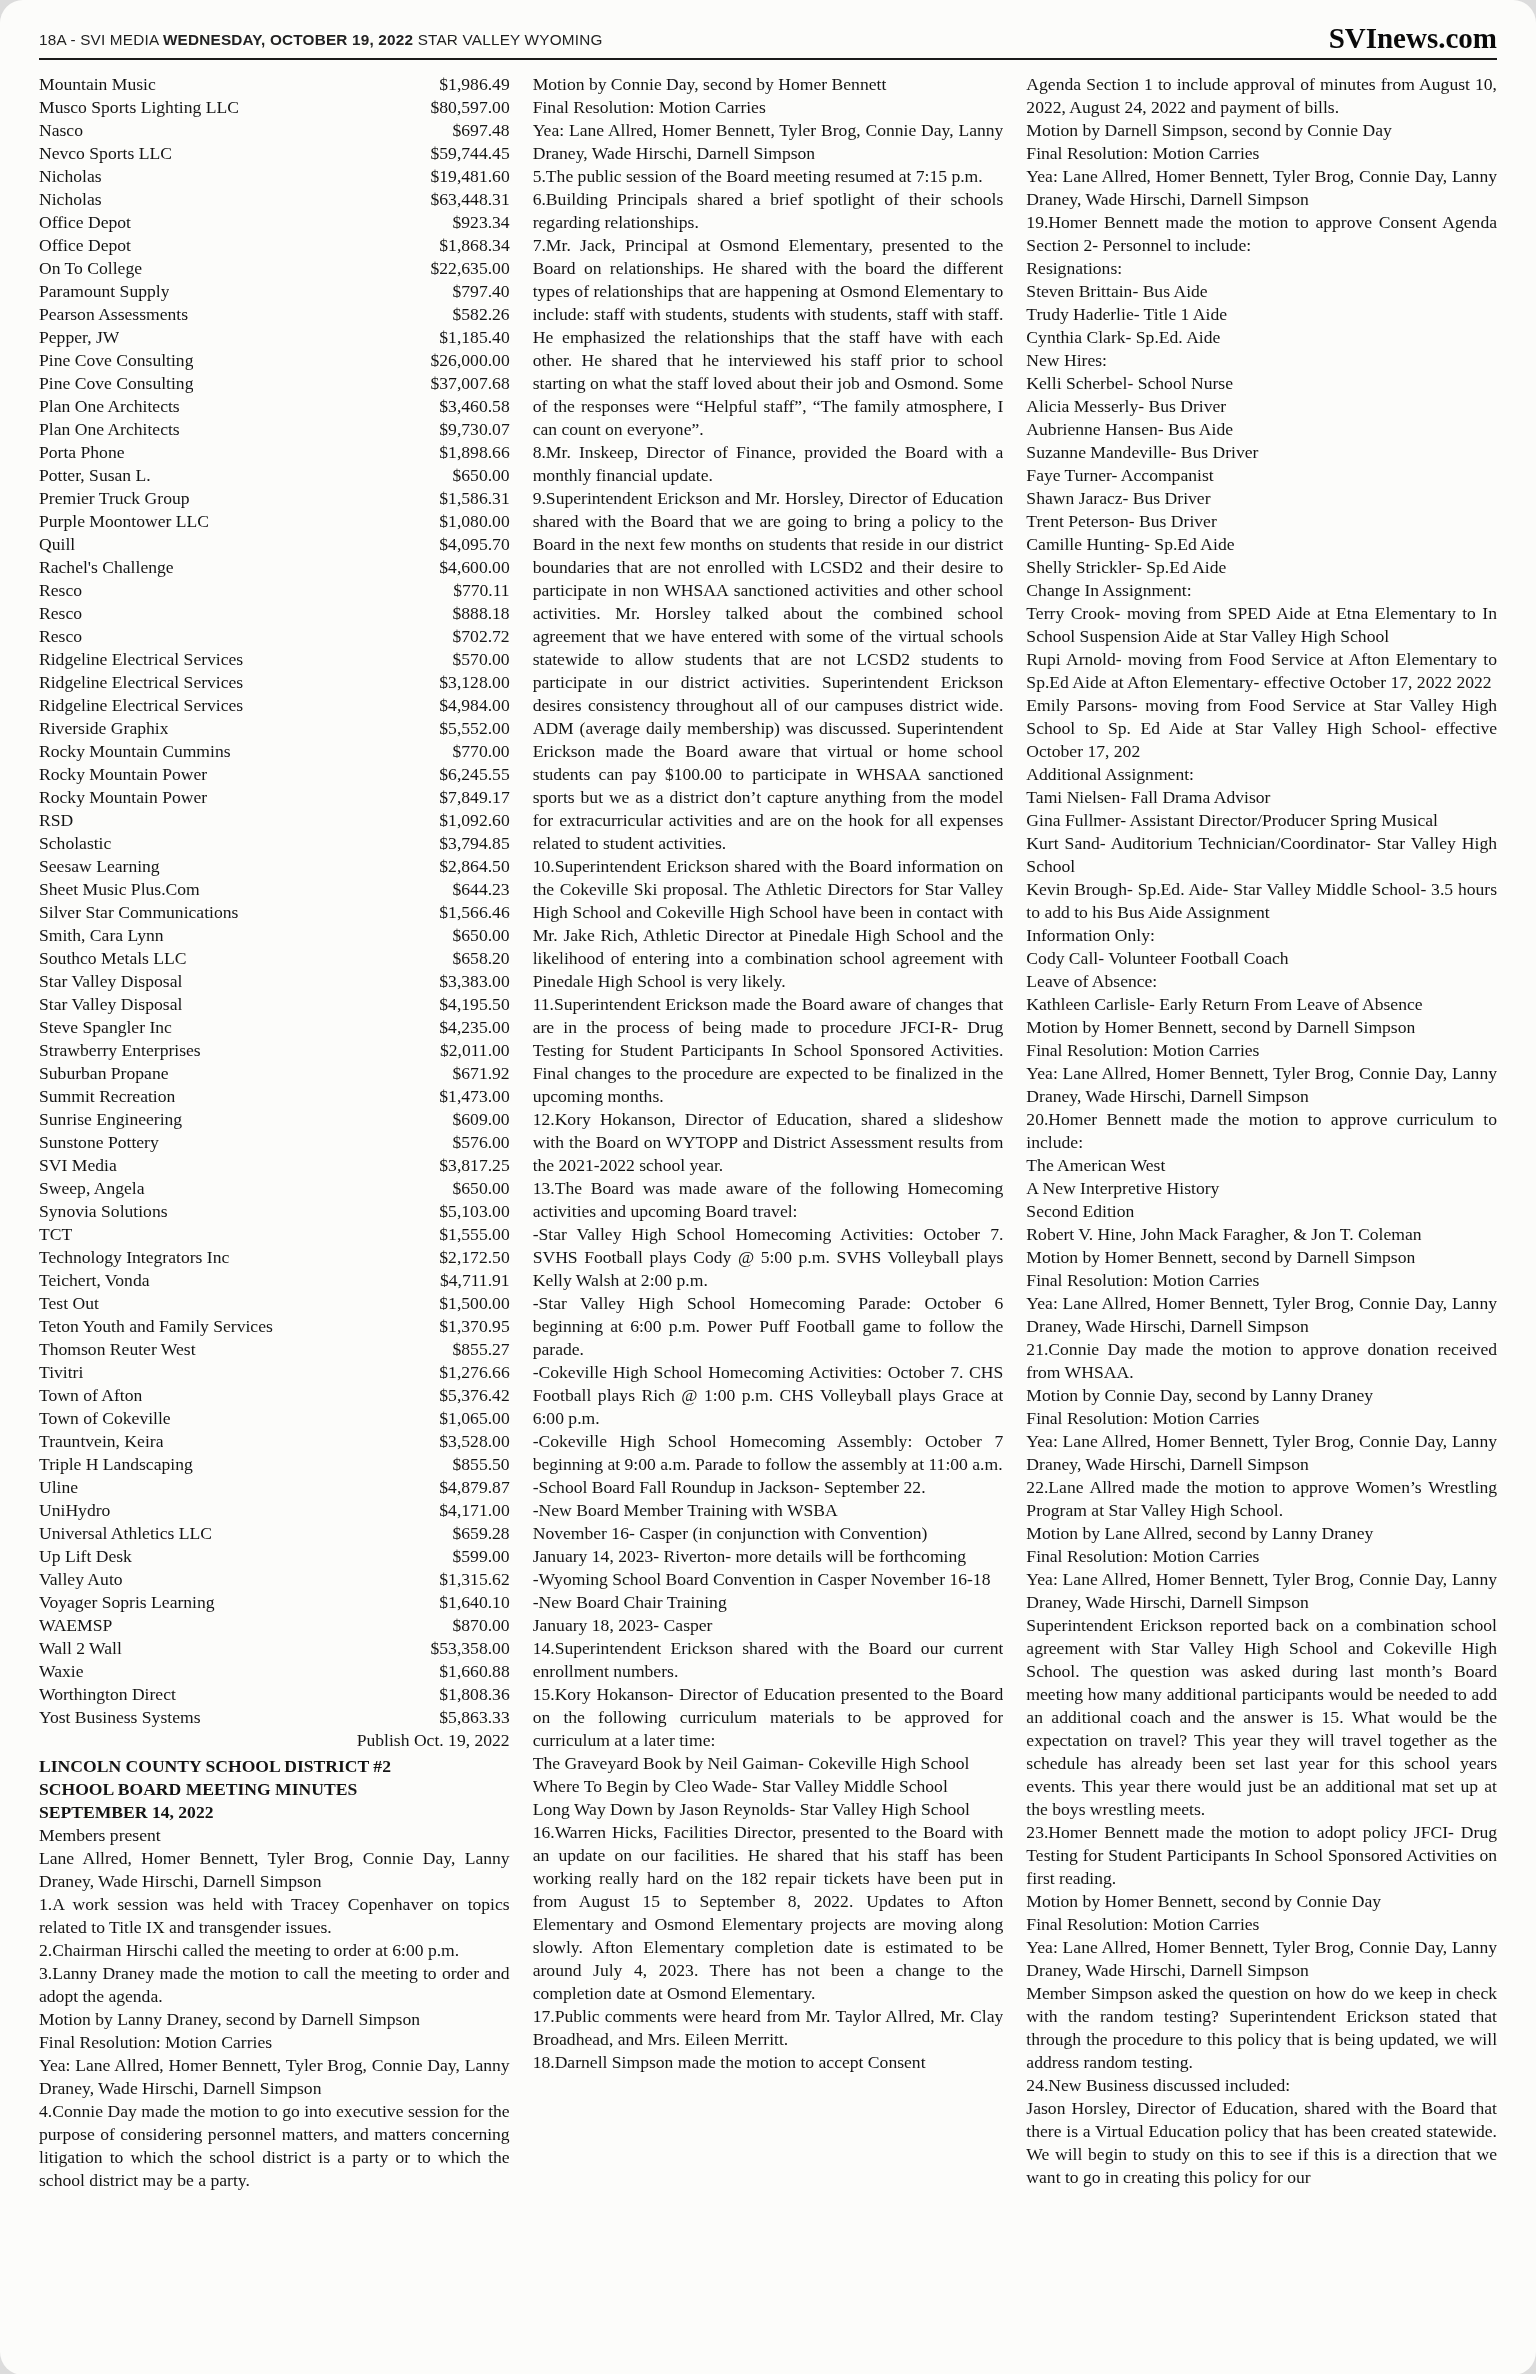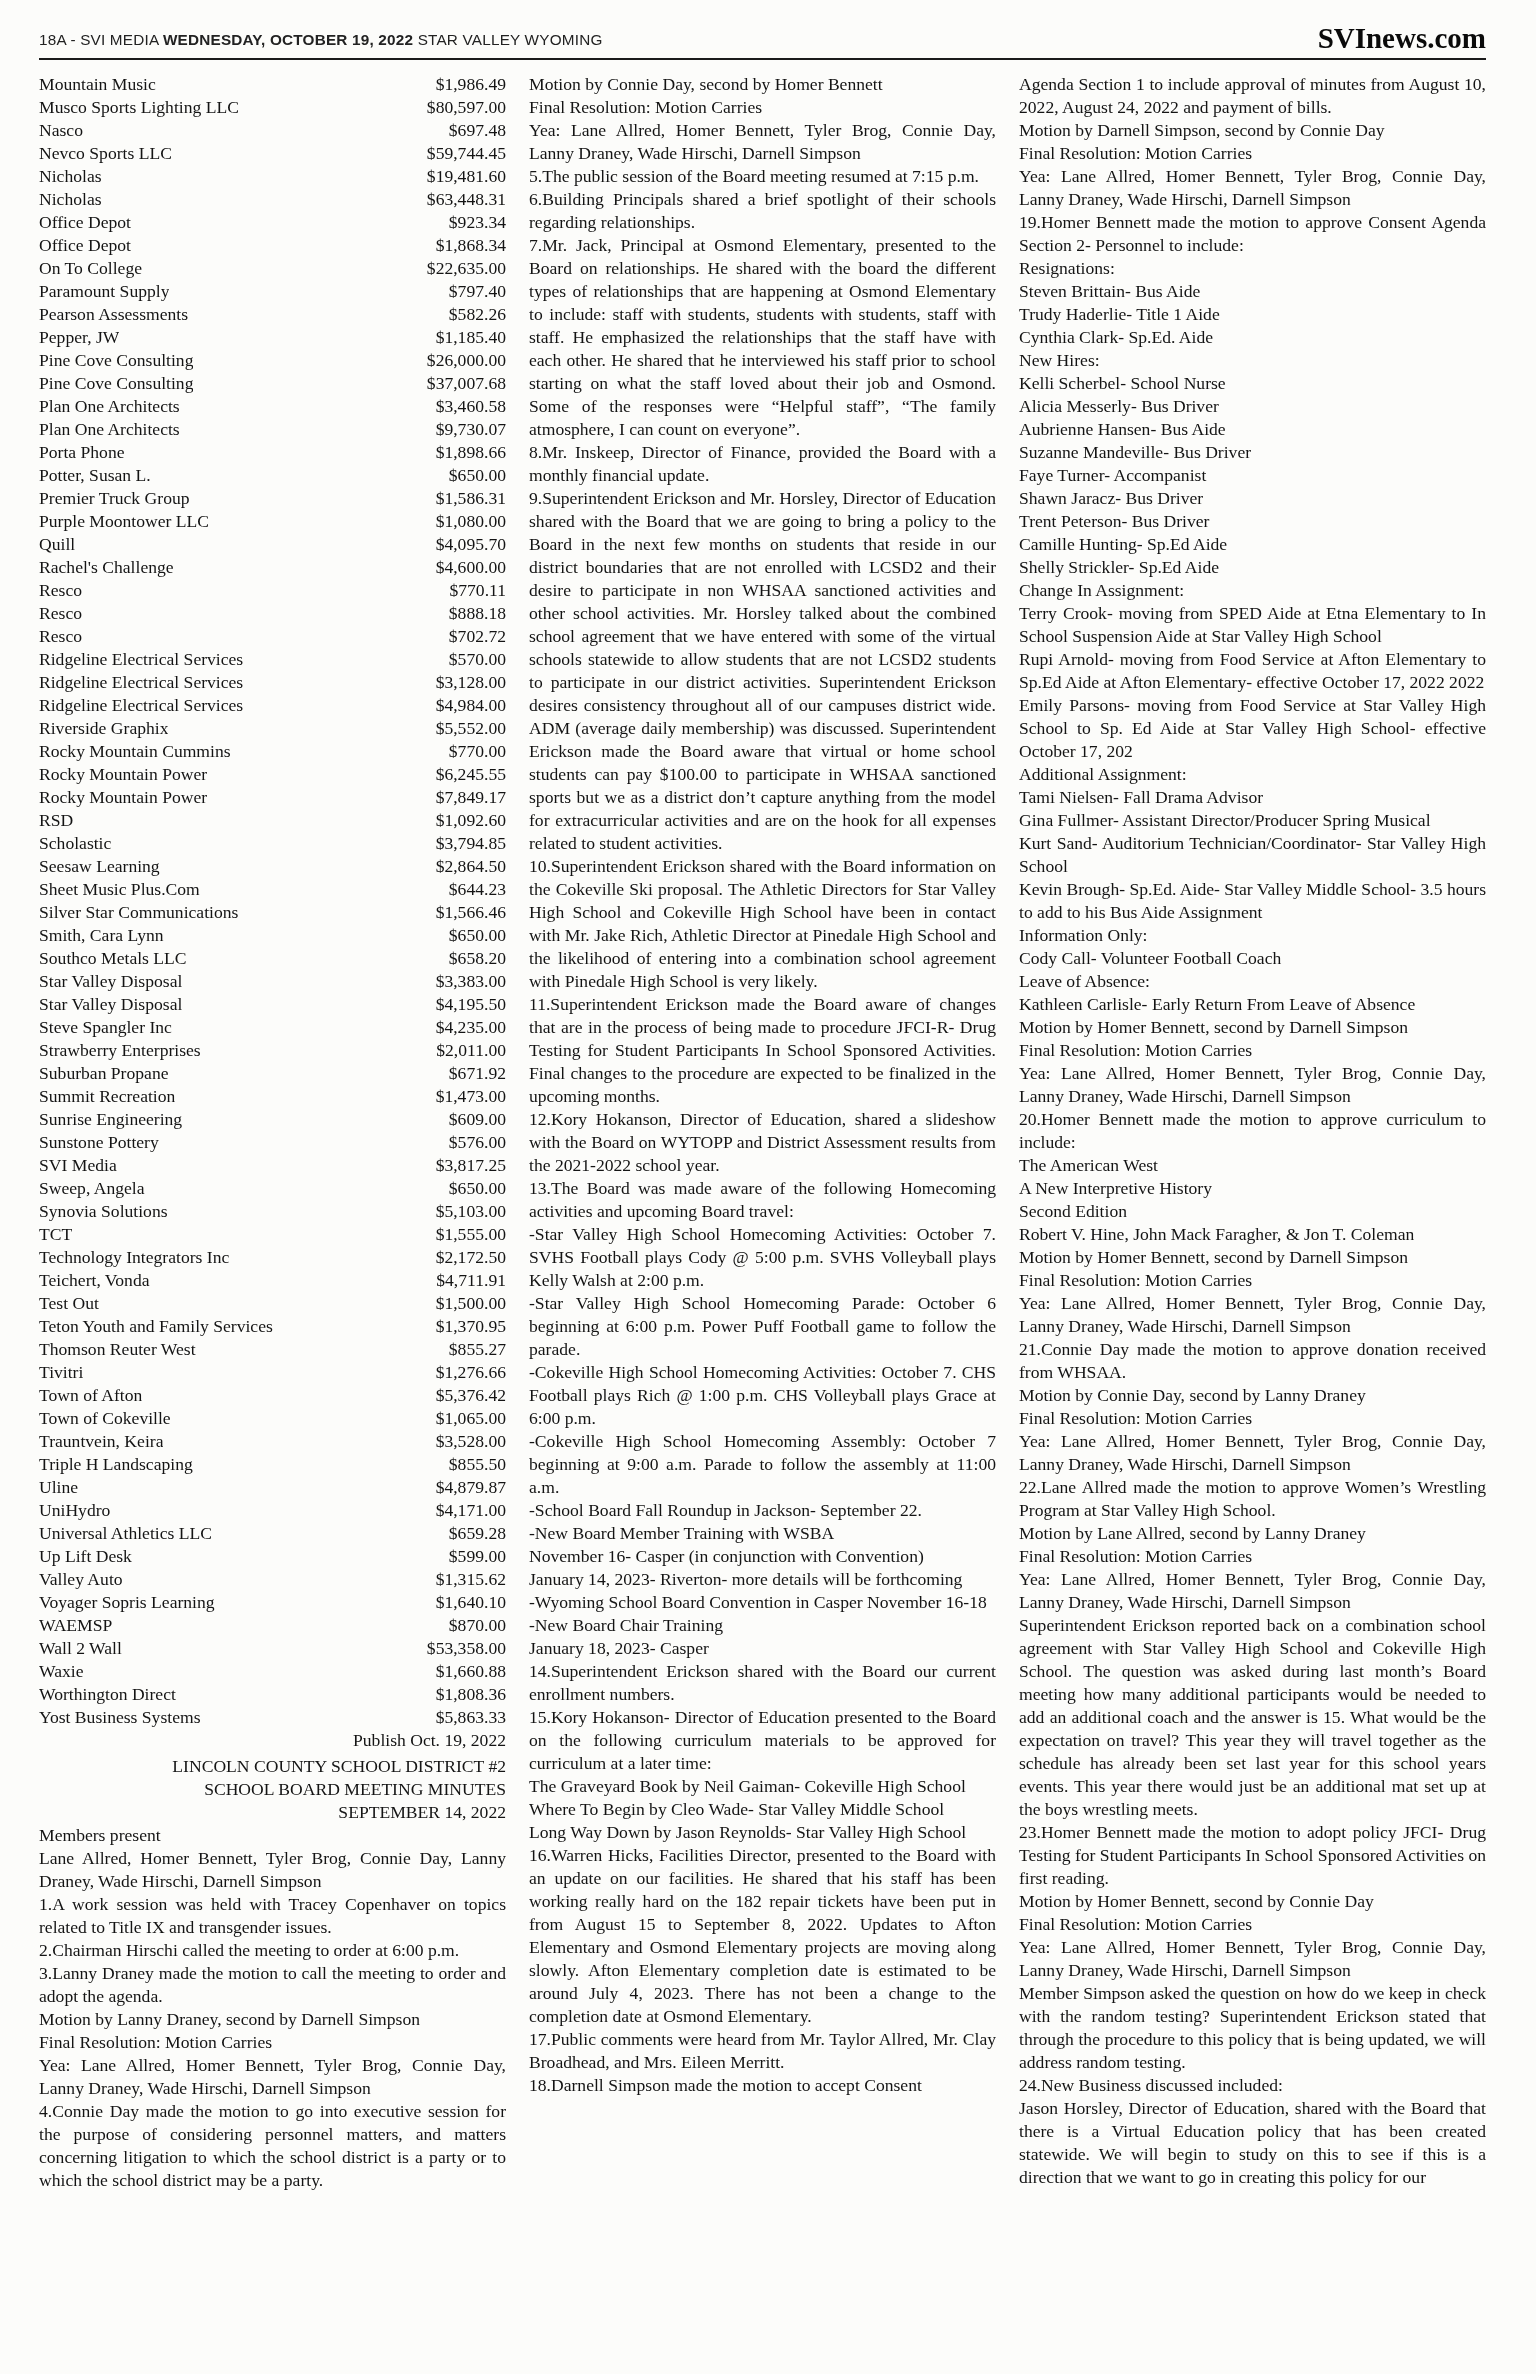--- a/index.html
+++ b/index.html
@@ -3,23 +3,24 @@
 <meta charset="utf-8">
 <style>
   * { margin:0; padding:0; box-sizing:border-box; }
   html, body { background:#dcdcdc; }
   .page {
     position:relative;
     width:1536px; height:2375px;
     margin:0 auto;
     background:#fcfcfa;
     color:#141414;
-    padding:24px 50px 28px 39px;
+    padding:24px 39px 28px 39px;
     font-family:"Liberation Serif", serif;
     overflow:hidden;
+    border-radius:23px;
   }
   .masthead {
     display:flex; justify-content:space-between; align-items:flex-end;
     border-bottom:2.3px solid #1b1b1b;
     padding-bottom:4.6px;
   }
   .folio {
     font-family:"Liberation Sans", sans-serif;
     font-size:15.3px; letter-spacing:0.2px; color:#222;
     padding-bottom:3.7px;
@@ -36,21 +37,21 @@
     flex:1 1 0;
     font-size:17.6px;
     line-height:23px;
     text-align:justify;
     overflow:hidden;
   }
   .vendor-row { display:flex; justify-content:space-between; }
   .vname { white-space:nowrap; overflow:hidden; }
   .vamt { white-space:nowrap; }
   .publish { text-align:right; font-weight:normal; }
-  .m-heading { text-align:right; font-weight:normal; }
+  .m-heading { text-align:left; font-weight:bold; }
   .m-heading.first { margin-top:3.7px; }
   .para { text-align:justify; }
 </style>
 </head>
 <body>
 
 <div class="page">
 
   <div class="masthead">
     <div class="folio"><span>18A - SVI MEDIA </span><span class="b">WEDNESDAY, OCTOBER 19, 2022</span><span> STAR VALLEY WYOMING</span></div>

